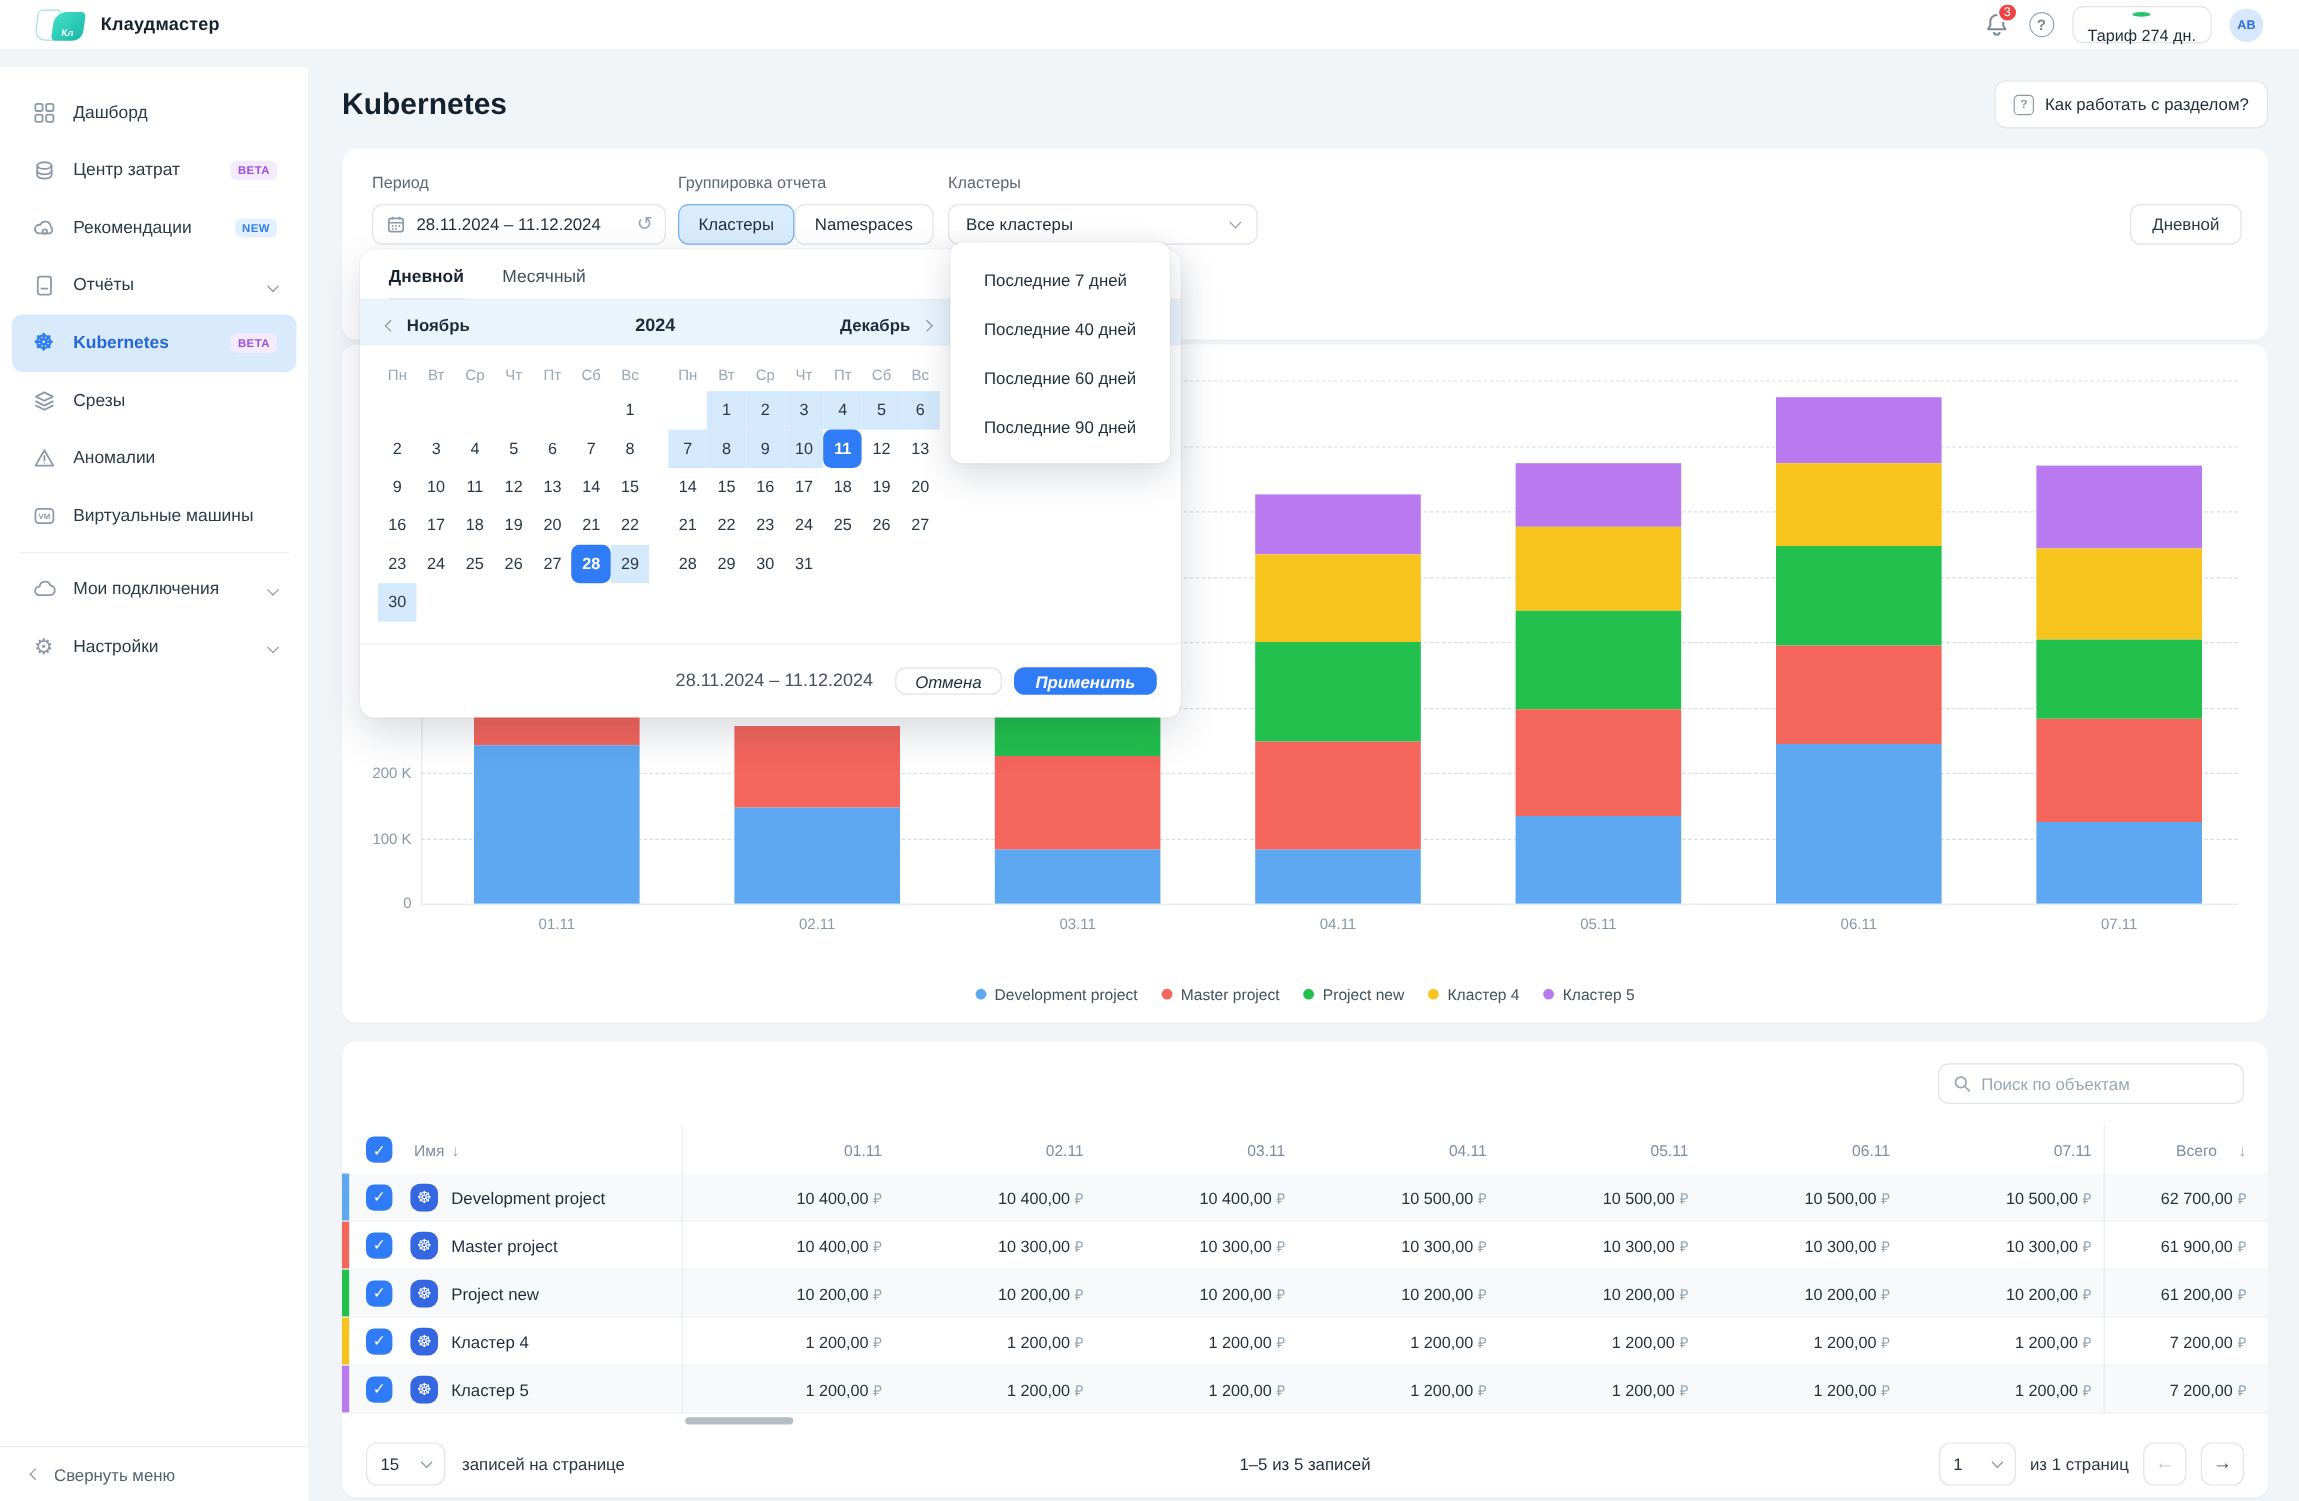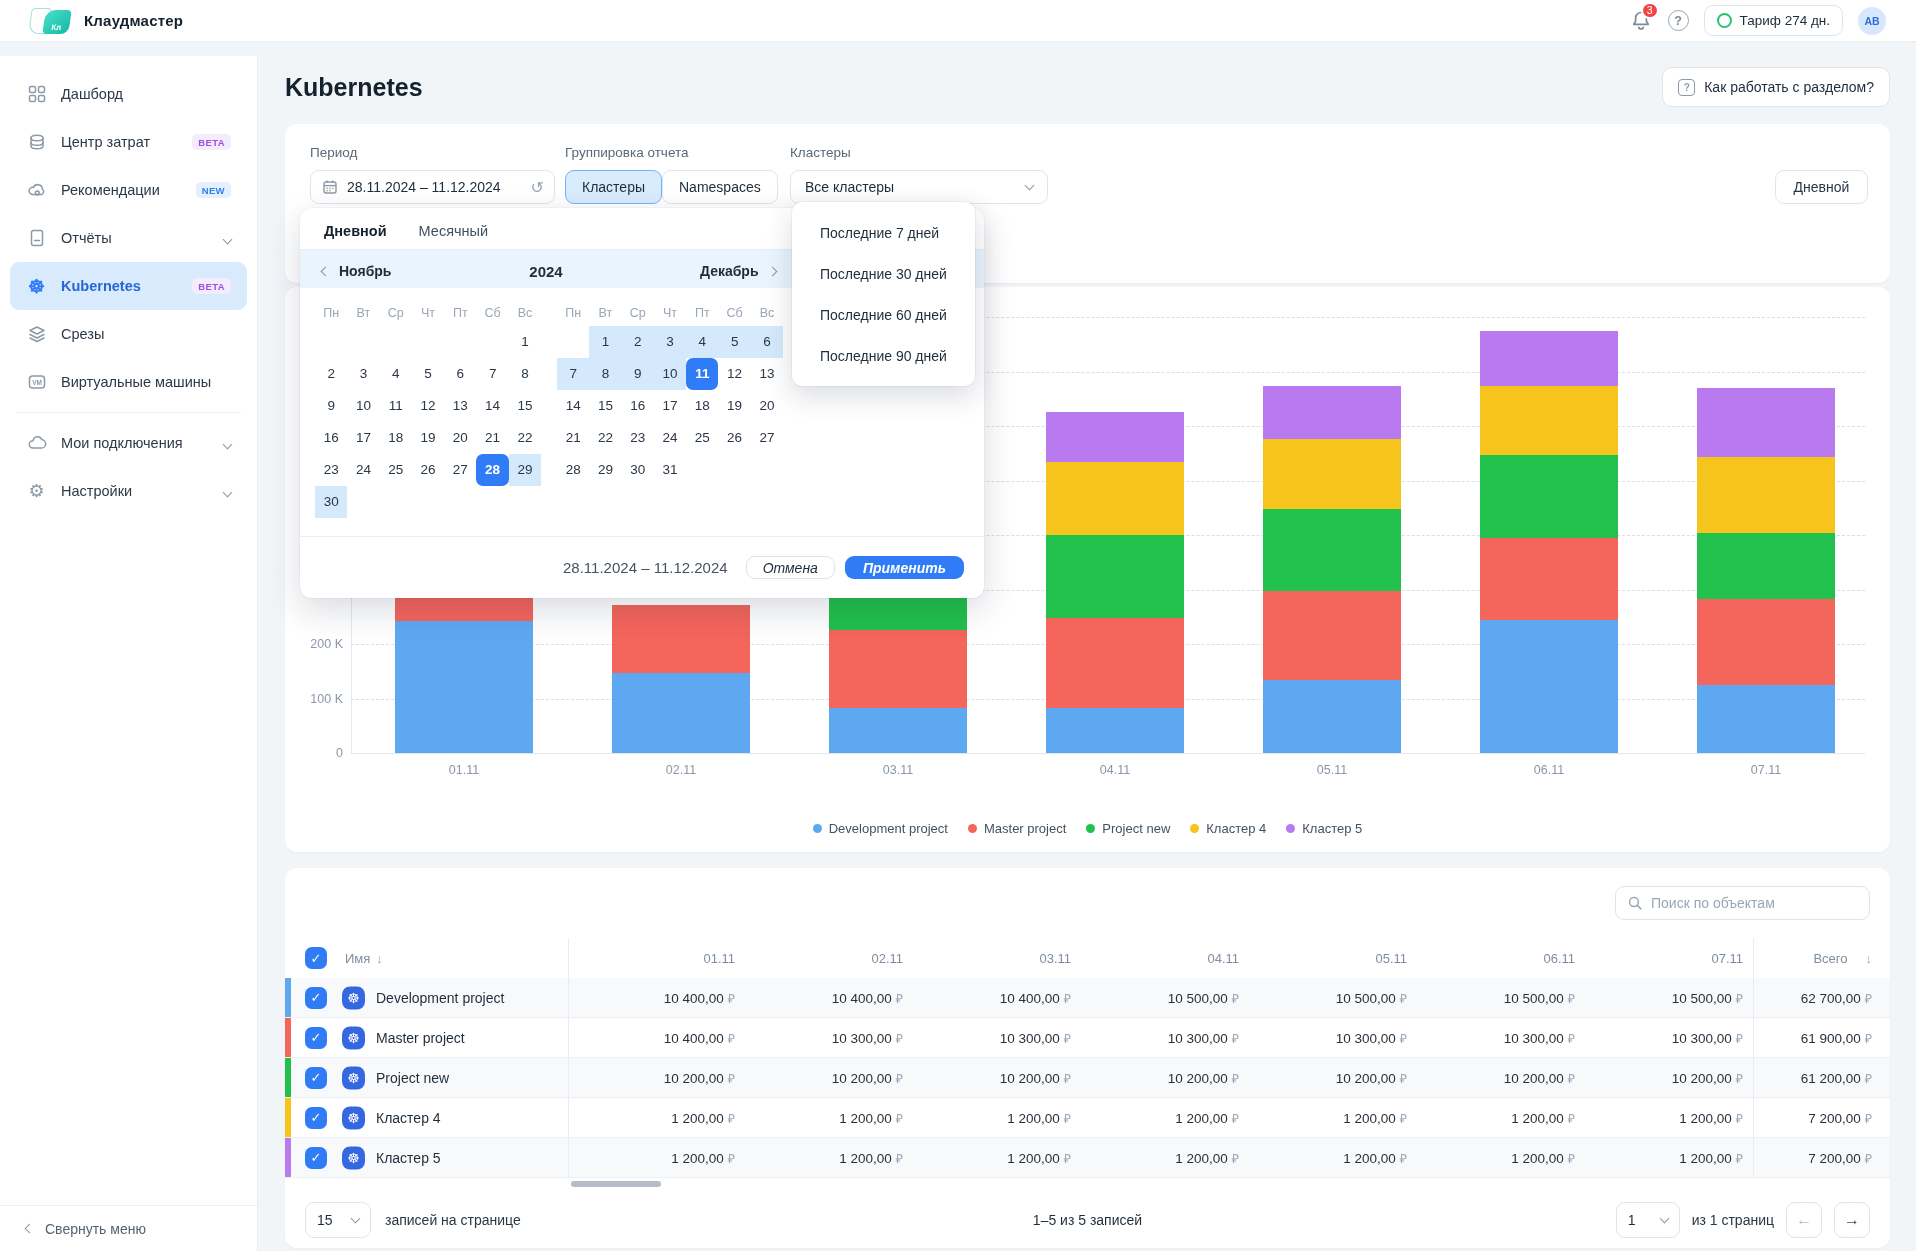--- a/index.html
+++ b/index.html
@@ -38,21 +38,21 @@
     display:flex; align-items:center; justify-content:center; padding:0 4px;
     border:2px solid #fff;
   }
   .qmark {
     width:21px; height:21px; border:1.6px solid #98a4b1; border-radius:50%;
     color:#7b8895; font-size:12.5px; font-weight:bold;
     display:flex; align-items:center; justify-content:center; cursor:pointer;
   }
   .tariff-pill {
     height:31px; border:1px solid #e0e5ea; border-radius:9px; background:#fff;
-    display:flex; align-items:center; gap:8px; padding:4px 12px; cursor:pointer;
+    display:flex; align-items:center; gap:8px; padding:4px 12px; cursor:pointer;flex-direction:column;
   }
   .green-ring { width:15px; height:15px; border:2.5px solid #27c46f; border-radius:50%; }
   .tariff-text { font-size:13.5px; color:#1f2c3a; }
   .avatar {
     width:28px; height:28px; border-radius:50%; background:#d7e8fc;
     color:#2f6fd8; font-size:10.5px; font-weight:bold;
     display:flex; align-items:center; justify-content:center; cursor:pointer;
   }
   
   .sidebar {
@@ -292,20 +292,30 @@
             <path d="M3 6.5 10 3l7 3.5-7 3.5z" fill="none" stroke="currentColor" stroke-width="1.5" stroke-linejoin="round" stroke-linecap="round"></path>
             <path d="M3 10.5 10 14l7-3.5" fill="none" stroke="currentColor" stroke-width="1.5" stroke-linejoin="round" stroke-linecap="round"></path>
             <path d="M3 14 10 17.5 17 14" fill="none" stroke="currentColor" stroke-width="1.5" stroke-linejoin="round" stroke-linecap="round"></path>
           </svg>
         </span>
         <span>Срезы</span>
       </div>
       <div class="side-item">
         <span class="ic">
           <svg width="20" height="20" viewBox="0 0 20 20">
+            <path d="M10 3.2 17.4 16H2.6z" fill="none" stroke="currentColor" stroke-width="1.5" stroke-linejoin="round" stroke-linecap="round"></path>
+            <line x1="10" y1="8" x2="10" y2="11.5" fill="none" stroke="currentColor" stroke-width="1.5" stroke-linejoin="round" stroke-linecap="round"></line>
+            <circle cx="10" cy="13.8" r=".6" fill="currentColor"></circle>
+          </svg>
+        </span>
+        <span>Аномалии</span>
+      </div>
+      <div class="side-item">
+        <span class="ic">
+          <svg width="20" height="20" viewBox="0 0 20 20">
             <rect x="2.5" y="4" width="15" height="12" rx="3" fill="none" stroke="currentColor" stroke-width="1.5" stroke-linejoin="round" stroke-linecap="round"></rect>
             <text x="10" y="12.8" text-anchor="middle" font-size="6.5" font-family="Liberation Sans, sans-serif" fill="currentColor" stroke="none" font-weight="bold">VM</text>
           </svg>
         </span>
         <span>Виртуальные машины</span>
       </div>
       <div class="side-div"></div>
       <div class="side-item">
         <span class="ic">
           <svg width="20" height="20" viewBox="0 0 20 20">
@@ -722,17 +732,17 @@
       </div>
     <div class="dp-footer">
       <span class="dp-range-text">28.11.2024 – 11.12.2024</span>
       <div class="btn ghost">Отмена</div>
       <div class="btn primary">Применить</div>
     </div>
   </div>
 
   <div class="presets" id="presets-panel">
       <div class="preset-item">Последние 7 дней</div>
-      <div class="preset-item">Последние 30 дней</div>
+      <div class="preset-item">Последние 40 дней</div>
       <div class="preset-item">Последние 60 дней</div>
       <div class="preset-item">Последние 90 дней</div>
     </div>
 </div>
 
 </body></html>

